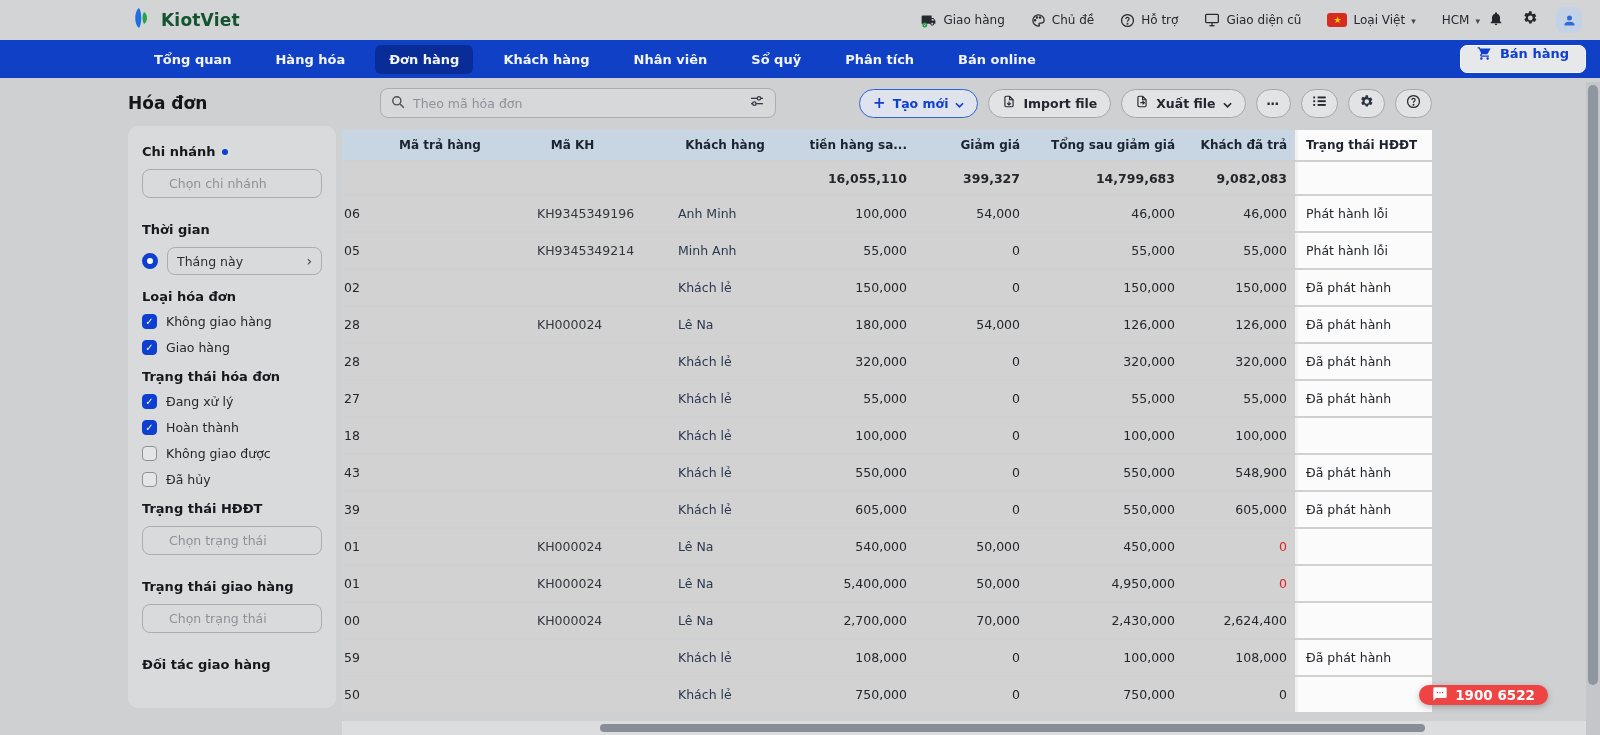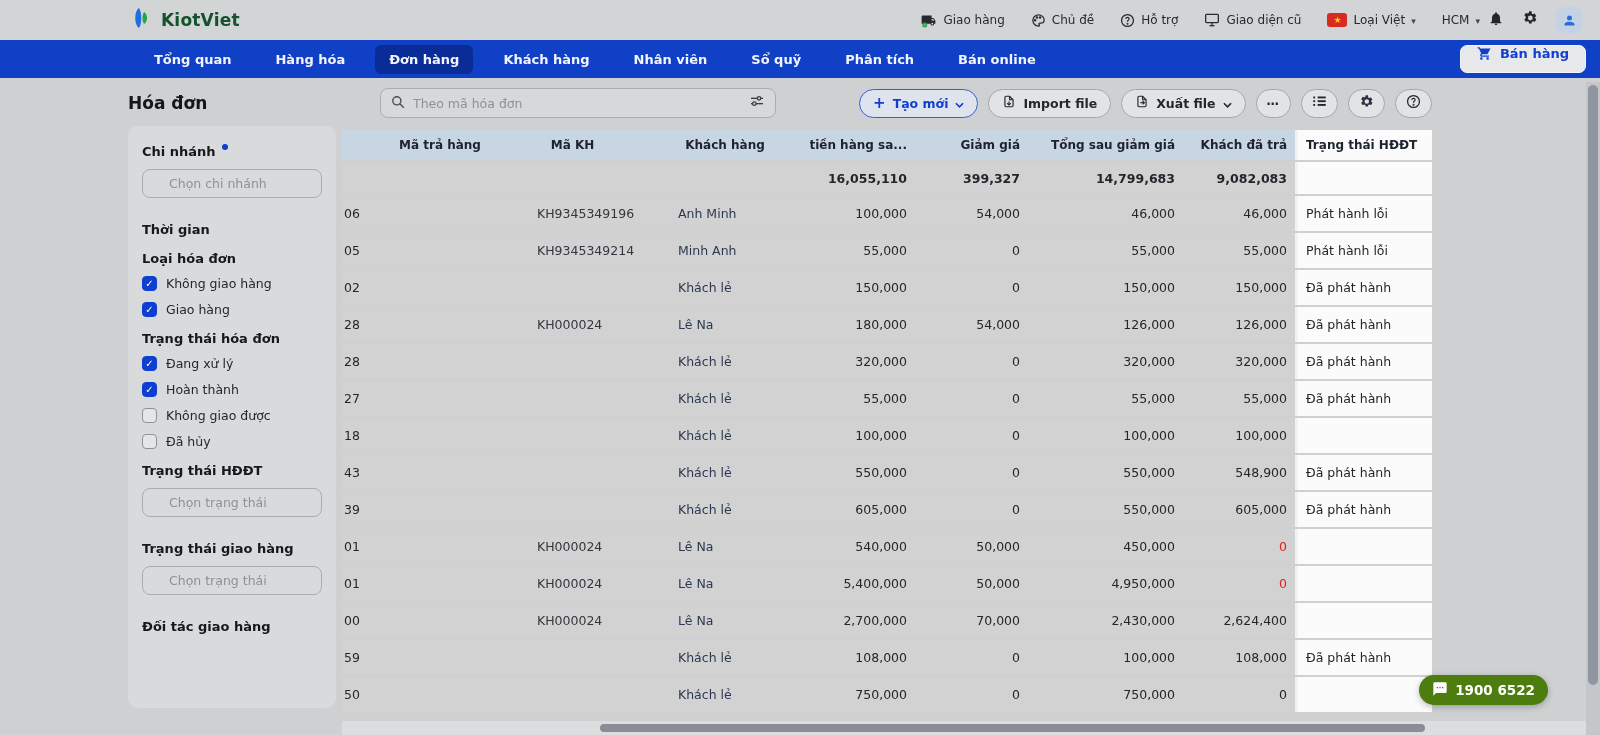--- a/index.html
+++ b/index.html
@@ -44,21 +44,21 @@
   .btn { height:29px; border-radius:16px; background:#e2e3e5; border:1px solid #a2a7af;
     display:flex; align-items:center; gap:7px; padding:0 13px; font-size:12.5px;
     font-weight:bold; color:#24272d; cursor:pointer; white-space:nowrap; }
   .btn.primary { border:1px solid #2e62d9; color:#0f3fd0; background:#dfe3ee; }
   .btn.icon-only { padding:0 10px; }
 
   
   .sidebar { position:absolute; left:128px; top:126px; width:208px; height:582px;
     background:#d9dadb; border-radius:10px; padding:16px 14px; overflow:hidden; }
   .sec-label { font-size:13px; font-weight:bold; color:#15181d; margin:14px 0 10px;
-    display:flex; gap:6px; }
+    display:flex; align-items:center; gap:6px; }
   .sec-label:first-child { margin-top:2px; }
   .dot { width:6px; height:6px; border-radius:50%; background:#0f3fd0; }
   .sel-input { height:29px; border:1px solid #a9adb4; border-radius:8px; display:flex;
     align-items:center; padding:0 26px; font-size:12.5px; color:#8d9198; margin-bottom:24px; cursor:text; }
   .opt-row { display:flex; align-items:center; gap:9px; margin-bottom:9px; cursor:pointer; }
   .radio { width:16px; height:16px; border-radius:50%; border:2px solid #8d9198; background:#e8e9ea; flex:0 0 auto; }
   .radio.on { border:5px solid #0f3fd0; background:#fff; }
   .boxed { flex:1; height:28px; border:1px solid #a9adb4; border-radius:8px; display:flex;
     align-items:center; padding:0 9px; font-size:12.5px; color:#2a2e35; }
   .boxed .suffix { margin-left:auto; color:#3a3e45; font-size:14px; display:flex; }
@@ -89,21 +89,21 @@
   .red { color:#e02020 !important; }
 
   
   .vscroll { position:absolute; right:0; top:82px; bottom:0; width:14px; background:#c4c6c9; }
   .vscroll .thumb { position:absolute; top:3px; left:2px; width:10px; height:600px;
     background:#9096a0; border-radius:6px; }
   .hscroll { position:absolute; left:342px; right:14px; bottom:0; height:14px; background:#dcdddf; }
   .hscroll .thumb { position:absolute; top:3px; left:258px; width:825px; height:8px;
     background:#888d96; border-radius:5px; }
 
-  .phone-badge { position:absolute; right:52px; bottom:30px; height:30px; background:#4d7c0f;
+  .phone-badge { position:absolute; right:52px; bottom:30px; height:20px; background:#ef4444;
     border-radius:16px; display:flex; align-items:center; gap:7px; padding:0 13px;
     color:#fff; font-weight:bold; font-size:13.5px; cursor:pointer; box-shadow:0 2px 6px rgba(0,0,0,.25); }
 </style>
 </head>
 <body>
 
 <div class="topbar">
   <div class="brand">
     <span>
       <svg width="24" height="24" viewBox="0 0 24 24">
@@ -289,20 +289,29 @@
 
 <div class="sidebar" id="sidebar">
     <div class="sec-label">
       <span>Chi nhánh</span>
       <span class="dot"></span>
     </div>
     <div class="sel-input">Chọn chi nhánh</div>
     <div class="sec-label">
       <span>Thời gian</span>
     </div>
+    <div class="opt-row">
+      <span class="radio on"></span>
+      <span class="boxed">
+        <span>Tháng này</span>
+        <span class="suffix">
+          <span style="font-size:14px;color:#3a3e45;">›</span>
+        </span>
+      </span>
+    </div>
     <div class="sec-label">
       <span>Loại hóa đơn</span>
     </div>
     <div class="check-row">
       <span class="cb on">✓</span>
       <span>Không giao hàng</span>
     </div>
     <div class="check-row">
       <span class="cb on">✓</span>
       <span>Giao hàng</span>

